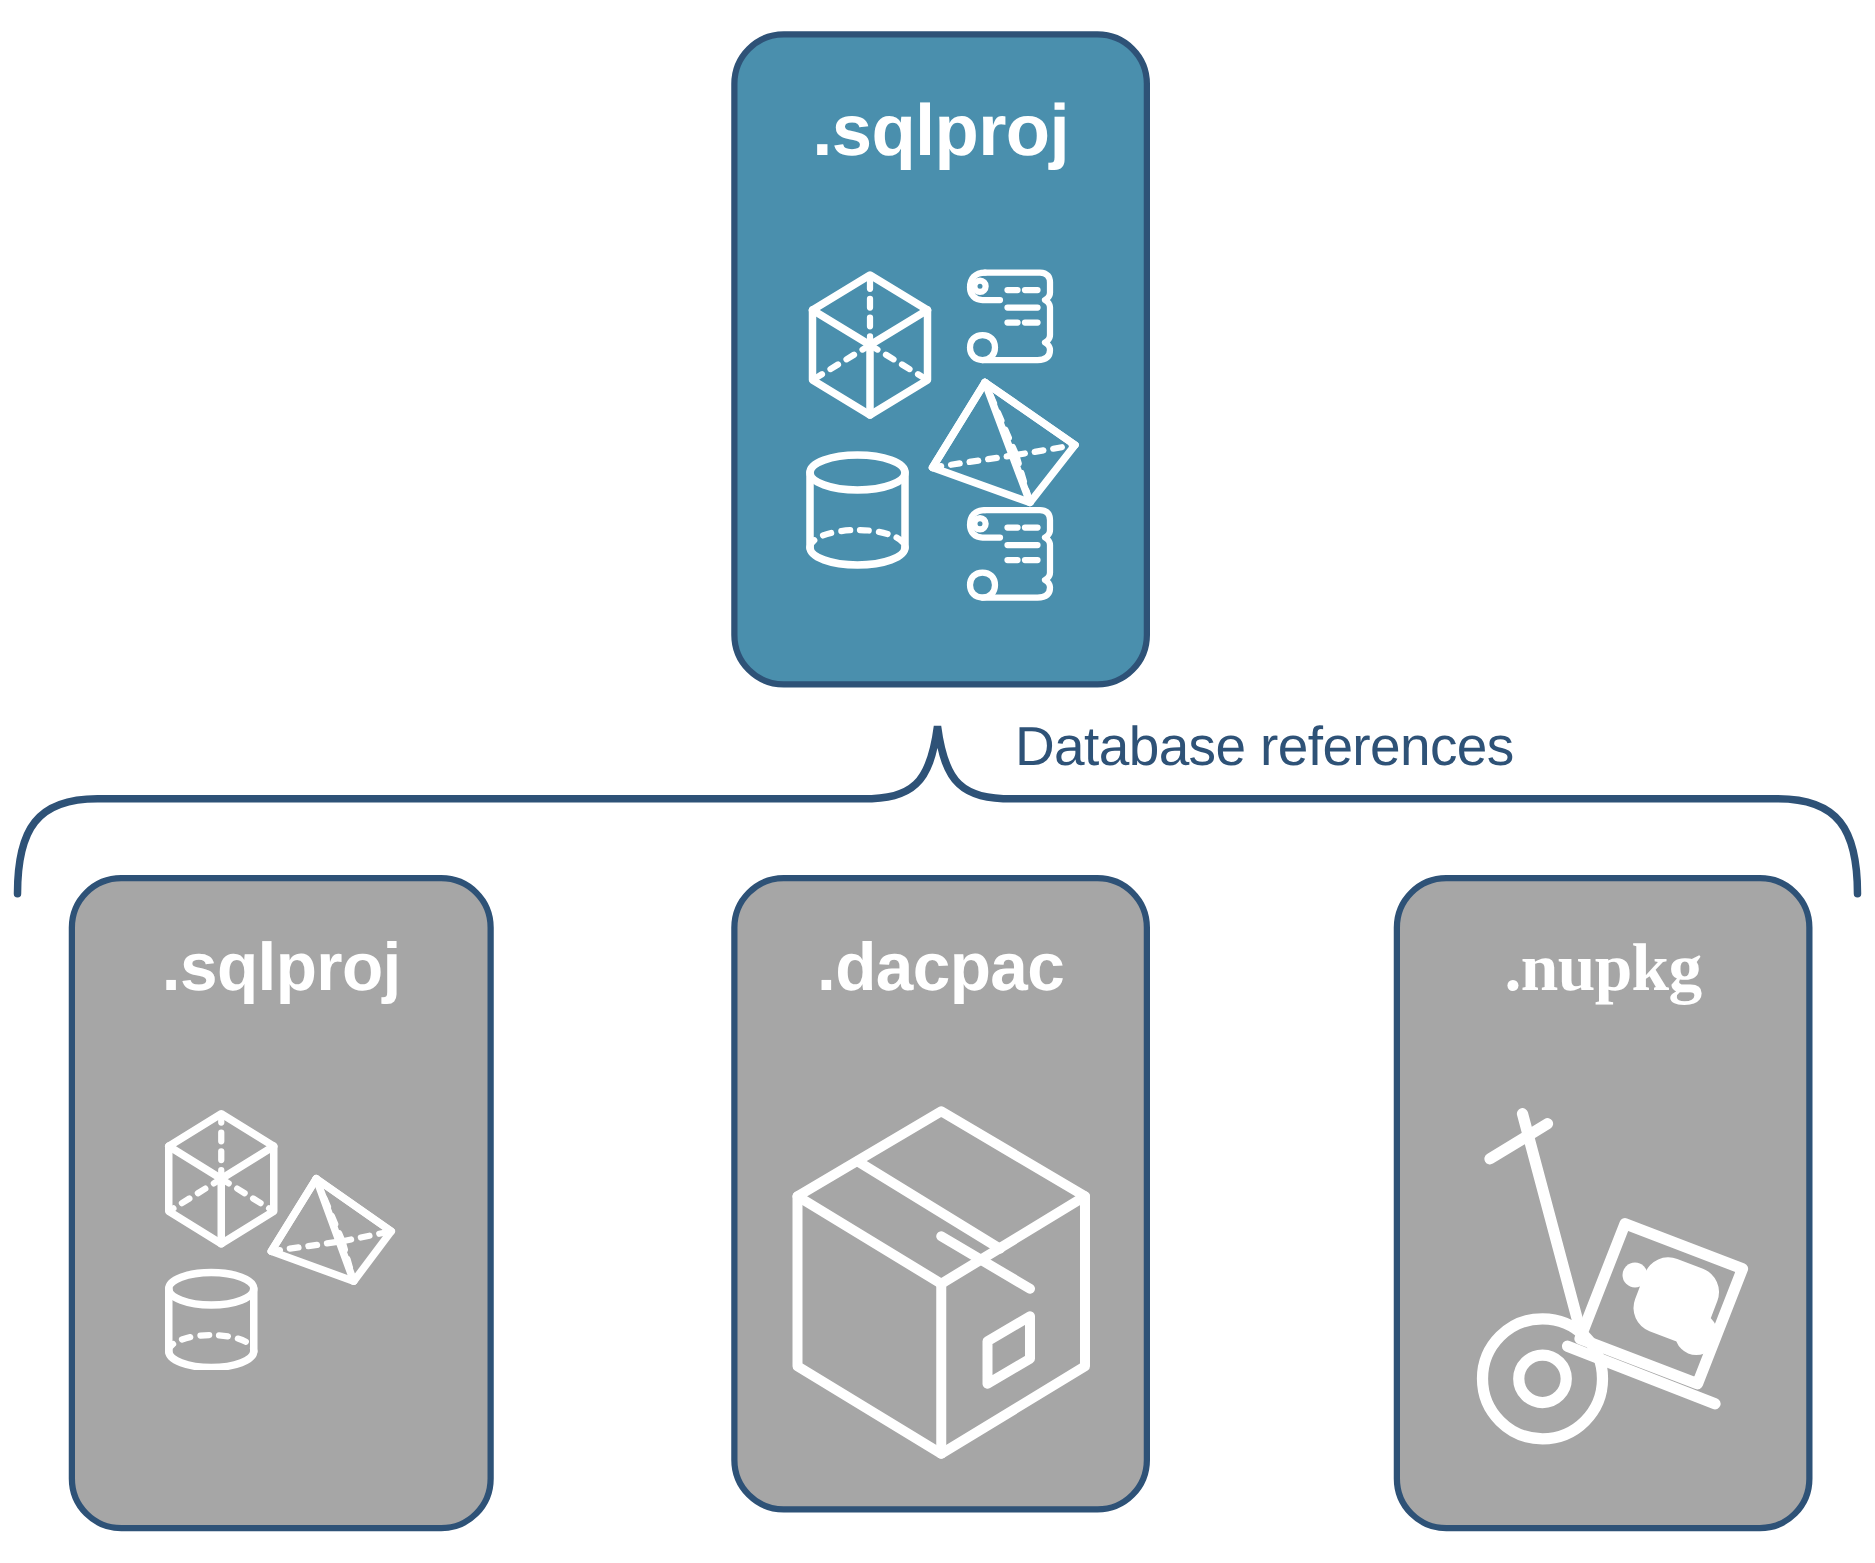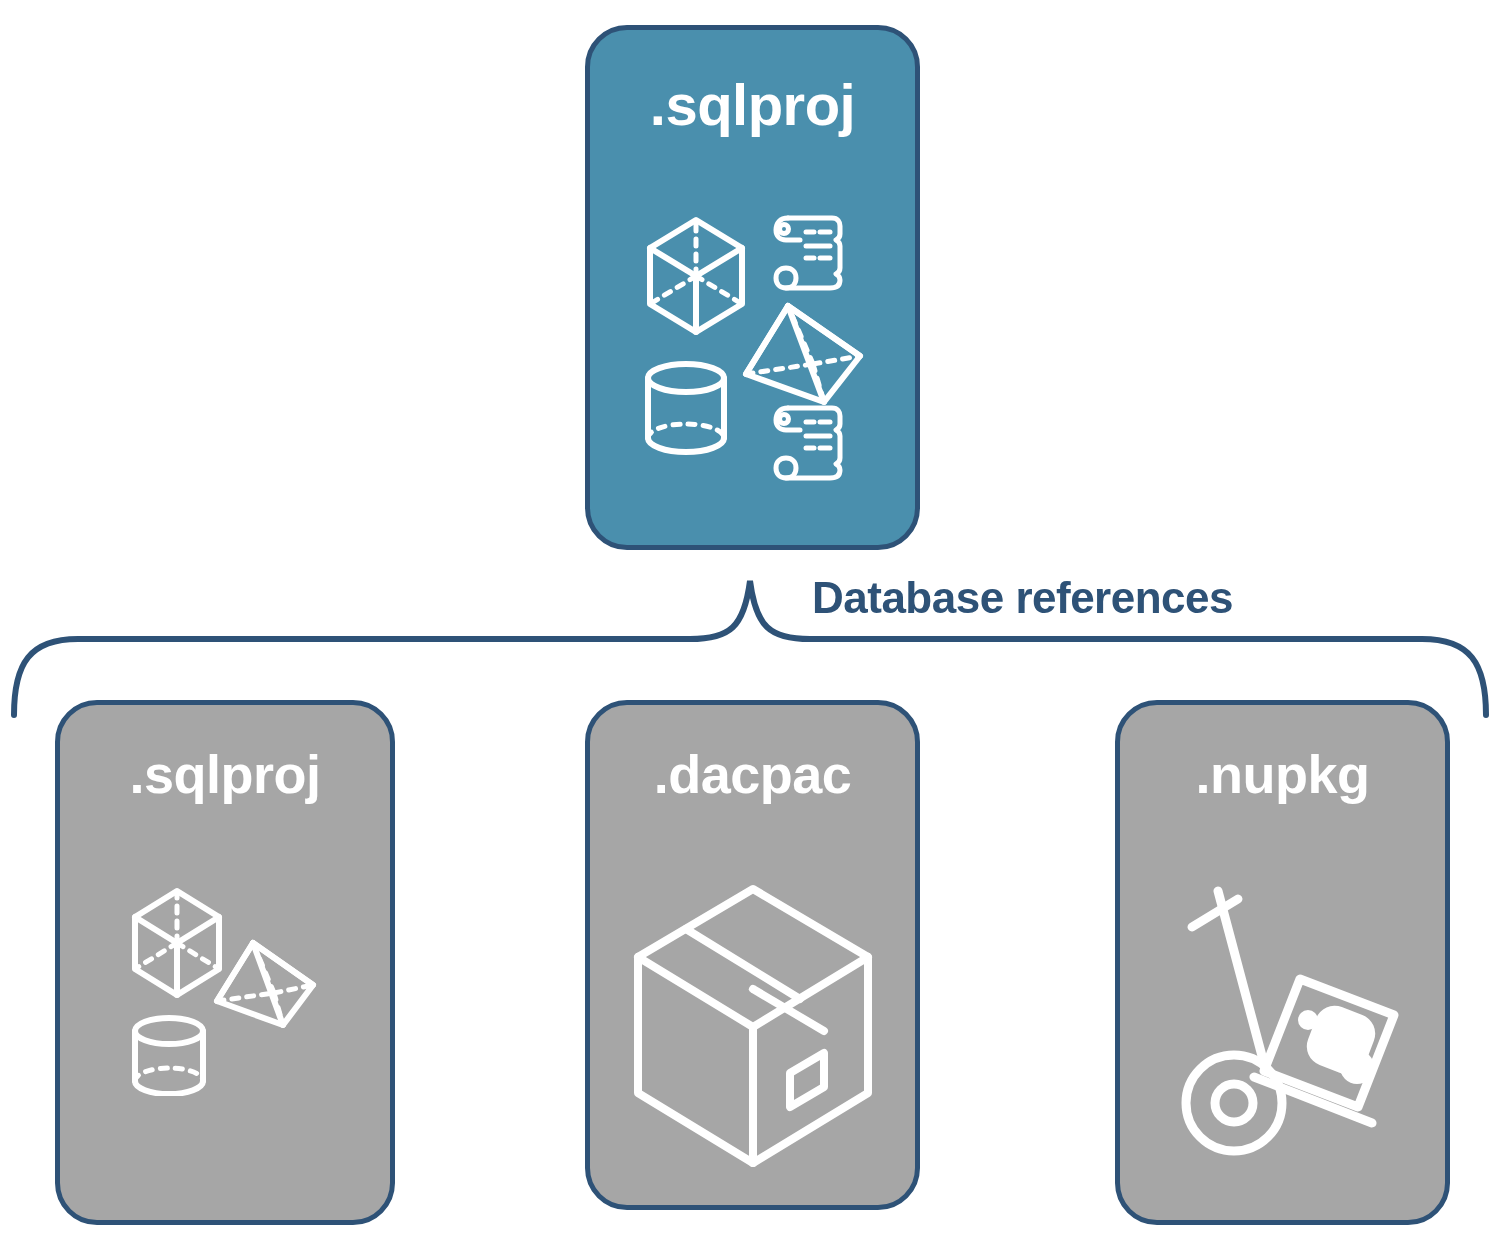--- a/index.html
+++ b/index.html
@@ -74,20 +74,21 @@
     left: 585px;
     top: 700px;
     width: 335px;
     height: 510px;
   }
   #node-nupkg {
     left: 1115px;
     top: 700px;
     width: 335px;
     height: 525px;
+    font-family: Liberation Serif, serif;
   }
 
   .node-secondary .node-title {
     font-size: 54px;
     margin-top: 42px;
   }
   .node-secondary .icon-wrap {
     margin-top: 34px;
   }
 
@@ -106,21 +107,21 @@
     overflow: visible;
   }
 
   
   #connector-label {
     position: absolute;
     left: 812px;
     top: 574px;
     color: #2E5277;
     font-size: 44px;
-    font-weight: bold;
+    font-weight: normal;
     letter-spacing: -0.5px;
     white-space: nowrap;
     line-height: 1.1;
   }
 </style>
 </head>
 <body>
 
 <div class="stage">
 

